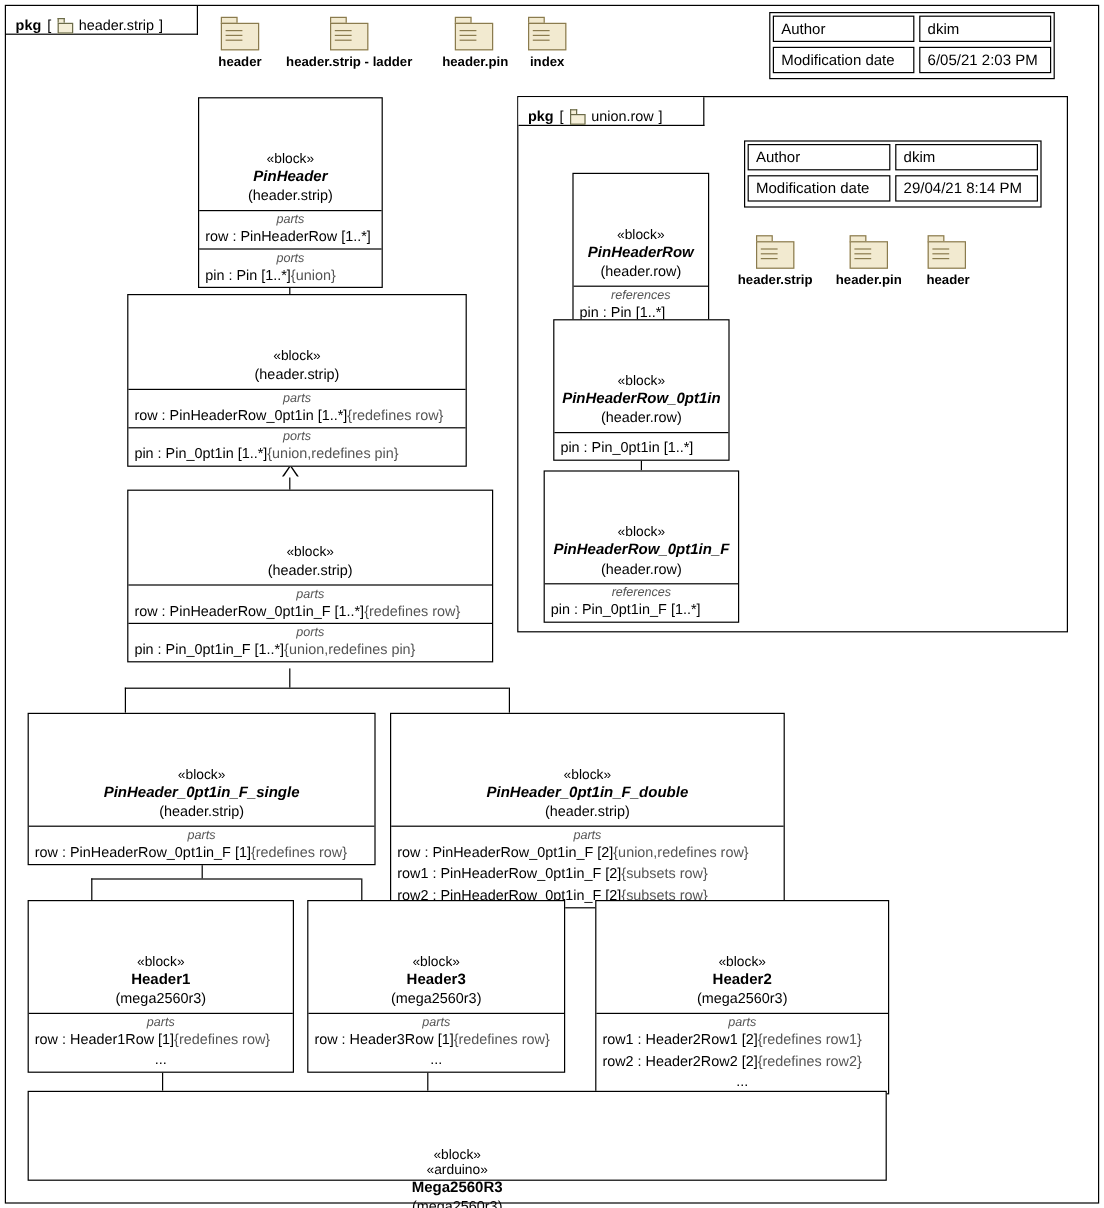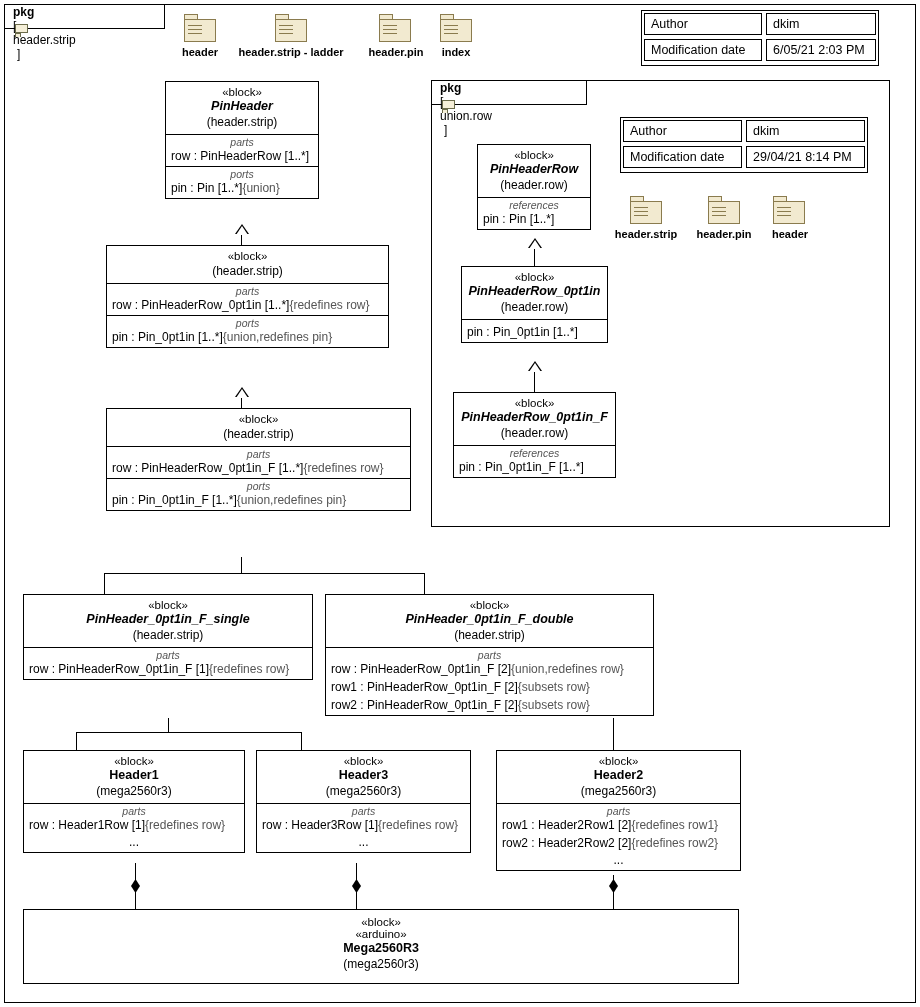--- a/index.html
+++ b/index.html
@@ -1,21 +1,21 @@
 <!DOCTYPE html>
 <html><head>
 <meta charset="utf-8">
 <style>
   html,body{margin:0;padding:0;background:#fff;}
   body{font-family:"Liberation Sans",sans-serif;}
   #root{position:relative;width:920px;height:1007px;overflow:hidden;background:#fff;}
 
   .pkg-frame{position:absolute;border:1px solid #000;background:#fff;box-sizing:border-box;}
   .pkg-tab{position:absolute;left:0;top:0;height:24px;border-right:1px solid #000;border-bottom:1px solid #000;background:#fff;
-           display:flex;align-items:flex-start;padding:0 8px;box-sizing:border-box;white-space:nowrap;flex-direction:column;}
+           display:flex;align-items:flex-end;padding:0 8px;box-sizing:border-box;white-space:nowrap;}
   .pkg-tab .kw{font-weight:bold;font-size:12px;margin-right:5px;}
   .pkg-tab .brk{font-size:12px;margin-right:3px;}
   .pkg-tab .nm{font-size:12px;}
 
   
   .pkgicon{position:relative;display:inline-block;width:14px;height:13px;margin:0 4px 0 2px;vertical-align:middle;}
   .pkgicon .body{position:absolute;left:0;bottom:0;width:13px;height:9px;border:1px solid #6b6b4a;background:#f5efd8;box-sizing:border-box;}
   .pkgicon .tabp{position:absolute;left:0;top:0;width:6px;height:4px;border:1px solid #6b6b4a;border-bottom:none;background:#f5efd8;box-sizing:border-box;}
 
   
@@ -27,21 +27,21 @@
   .bigpkg .ico .l1{top:11px;} .bigpkg .ico .l2{top:15px;} .bigpkg .ico .l3{top:19px;}
   .bigpkg .cap{font-size:11px;font-weight:bold;margin-top:4px;white-space:nowrap;}
 
   
   .infotable{position:absolute;border:1px solid #000;box-sizing:border-box;background:#fff;}
   .infotable .row{display:flex;}
   .infotable .cell{border:1px solid #000;box-sizing:border-box;padding:3px 6px;font-size:12.5px;background:#fff;margin:2px;}
 
   
   .block{position:absolute;border:1px solid #000;background:#fff;box-sizing:border-box;}
-  .block .hdr{padding:4px 6px 5px 6px;text-align:center;}
+  .block .hdr{padding:4px 6px 5px 6px;text-align:center;margin-top:41px;}
   .block .kw{font-size:11.5px;}
   .block .nm{font-size:12.5px;font-weight:bold;font-style:italic;margin-top:1px;}
   .block .nm.plain{font-style:normal;}
   .block .sub{font-size:12px;margin-top:2px;}
   .block .compart{border-top:1px solid #000;}
   .block .clabel{font-size:10.5px;font-style:italic;color:#555;text-align:center;padding:1px 0 0 0;}
   .block .citem{font-size:12px;padding:1px 5px 3px 5px;white-space:nowrap;}
   .block .citem .sub2{color:#555;}
   .block .dots{font-size:12px;text-align:center;padding:0 0 3px 0;}
 

